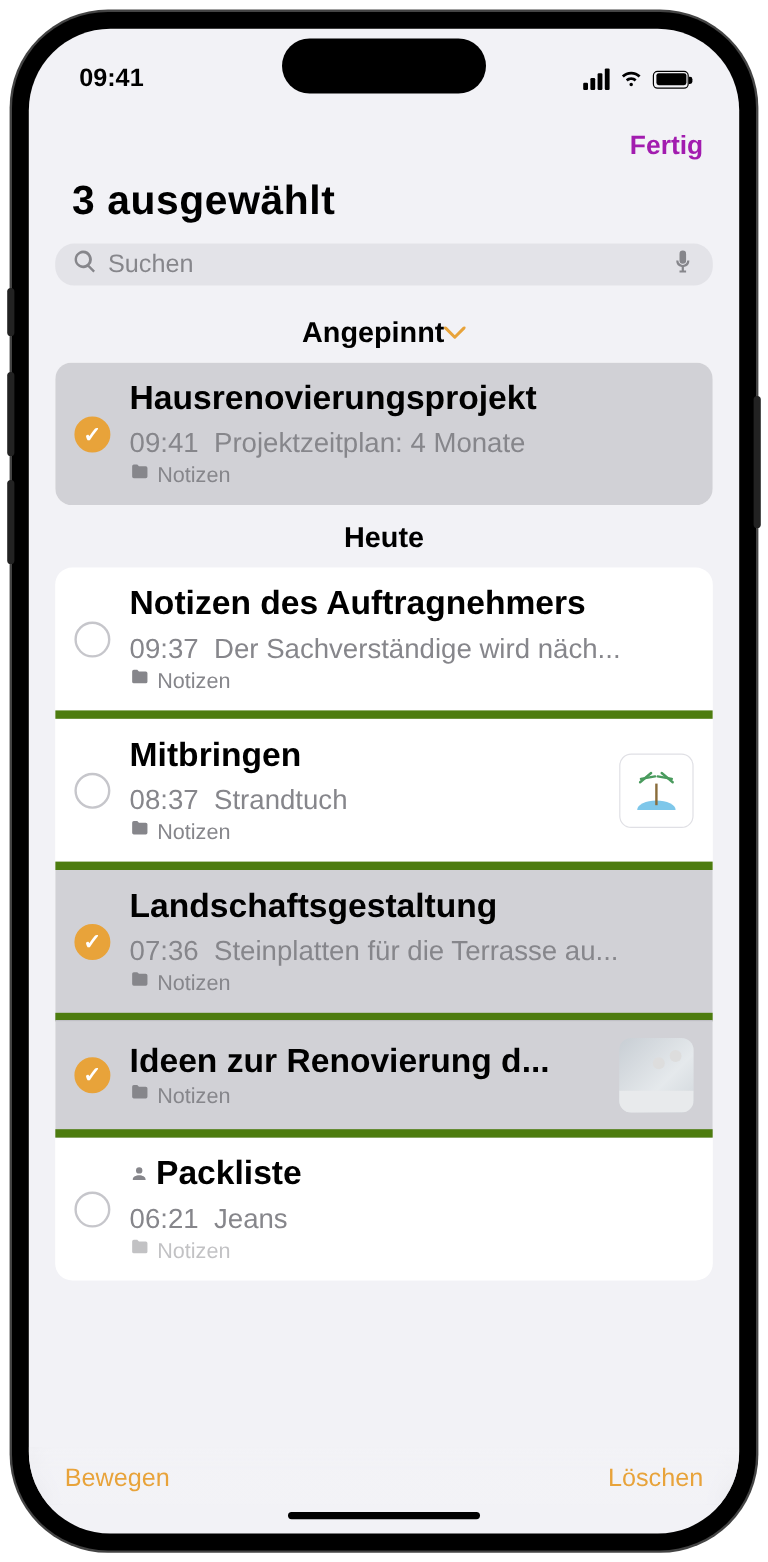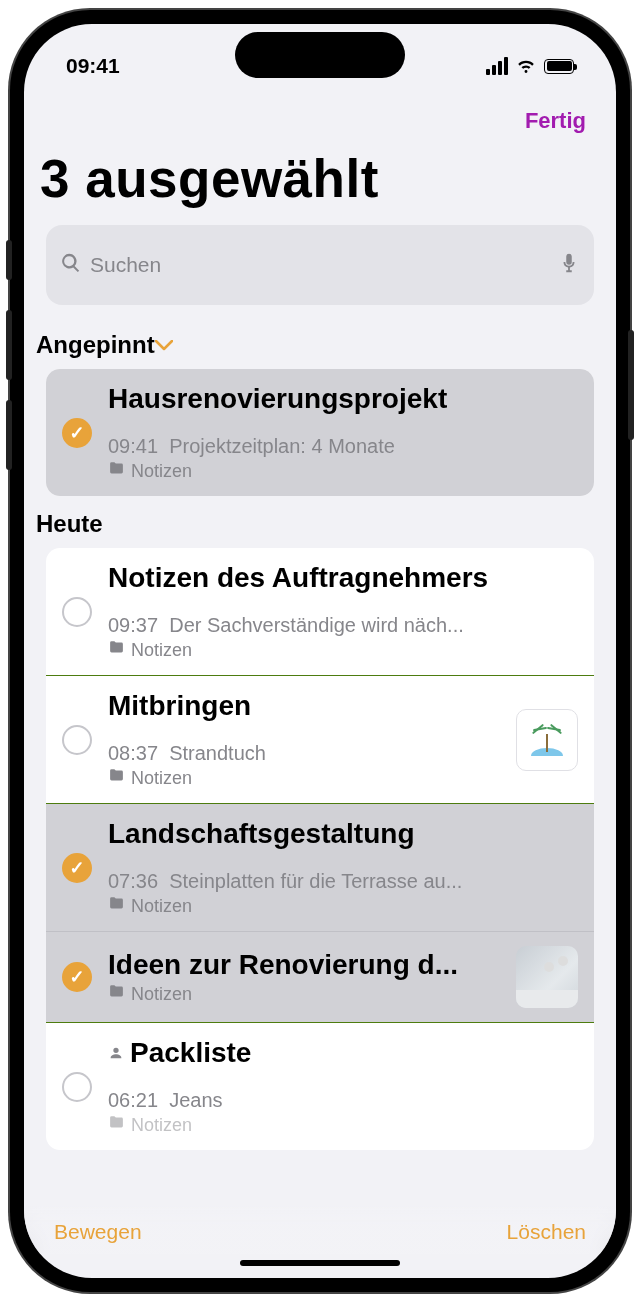--- a/index.html
+++ b/index.html
@@ -60,76 +60,76 @@
   .cellular span:nth-child(1){height:6px}.cellular span:nth-child(2){height:10px}
   .cellular span:nth-child(3){height:14px}.cellular span:nth-child(4){height:18px}
   .wifi svg { width: 22px; height: 22px; }
   .battery { width: 30px; height: 15px; border: 1.5px solid #000; border-radius: 4px; position: relative; }
   .battery::after { content:''; position:absolute; right:-4px; top:4px; width:3px; height:6px; background:#000; border-radius:0 2px 2px 0;}
   .battery-fill { position:absolute; inset:1.5px; background:#000; border-radius:2px;}
 
   .nav-bar { display: flex; justify-content: flex-end; padding: 18px 30px 8px; }
   .done-btn { color: #a21caf; font-size: 22px; font-weight: 600; }
 
-  .title { font-size: 53px; font-weight: 700; padding: 6px 16px 16px; letter-spacing: 0.5px; }
+  .title { font-size: 34px; font-weight: 700; padding: 6px 36px 16px; letter-spacing: 0.5px; }
 
   .search-wrap { padding: 0 22px 12px; }
   .search {
     background: #e3e3e8;
     border-radius: 16px;
     display: flex;
     align-items: center;
-    padding: 27px 14px;
+    padding: 4px 14px;
     gap: 8px;
   }
   .search-icon svg, .mic-icon svg { width: 22px; height: 22px; fill: #86868b; }
   .search-input { flex: 1; font-size: 21px; color: #86868b; }
 
   .content { flex: 1; overflow: hidden; }
 
   .section-header {
     display: flex;
-    justify-content: flex-start;
+    justify-content: center;
     align-items: center;
-    padding: 14px 12px 10px;
+    padding: 14px 41px 10px;
     font-size: 24px;
     font-weight: 700;
   }
   .chevron { color: #e8a33a; font-size: 20px; }
 
   .list-card {
     background: #fff;
     margin: 0 22px;
     border-radius: 14px;
     overflow: hidden;
   }
   .note-row {
     display: flex;
     align-items: center;
     padding: 14px 16px;
     gap: 16px;
-    border-bottom: 1px solid #4d7c0f;
+    border-bottom: 7px solid #4d7c0f;
     position: relative;
   }
   .note-row:last-child { border-bottom: none; }
   .note-row.selected { background: #d1d1d6; }
   .note-row.selected + .note-row.selected { border-top: 1px solid #c0c0c6; margin-top: -1px; }
 
   .check {
     width: 30px; height: 30px; border-radius: 50%;
     border: 2px solid #c6c6cb; background: #fff;
     display: flex; align-items: center; justify-content: center;
     flex-shrink: 0;
   }
   .check.on { background: #e8a33a; border-color: #e8a33a; }
   .check.on::after { content: '✓'; color: #fff; font-size: 18px; font-weight: 700; }
 
   .note-body { flex: 1; min-width: 0; }
   .note-title { font-size: 28px; font-weight: 600; color: #000; white-space: nowrap; overflow: hidden; text-overflow: ellipsis; }
-  .note-sub { font-size: 20px; color: #86868b; white-space: nowrap; overflow: hidden; text-overflow: ellipsis; margin-top: 20px; }
+  .note-sub { font-size: 23px; color: #86868b; white-space: nowrap; overflow: hidden; text-overflow: ellipsis; margin-top: 8px; }
   .note-sub .time { color: #86868b; }
   .note-folder { font-size: 18px; color: #86868b; display: flex; align-items: center; gap: 6px; margin-top: 2px; }
   .folder-icon svg { width: 17px; height: 17px; fill: #86868b; }
   .shared-icon { color: #86868b; margin-right: 6px; display: inline-flex; }
   .shared-icon svg { width: 16px; height: 16px; fill: #86868b; }
 
   .thumb {
     width: 62px; height: 62px; border-radius: 10px;
     background: #fff; border: 1px solid #e0e0e5;
     flex-shrink: 0;

